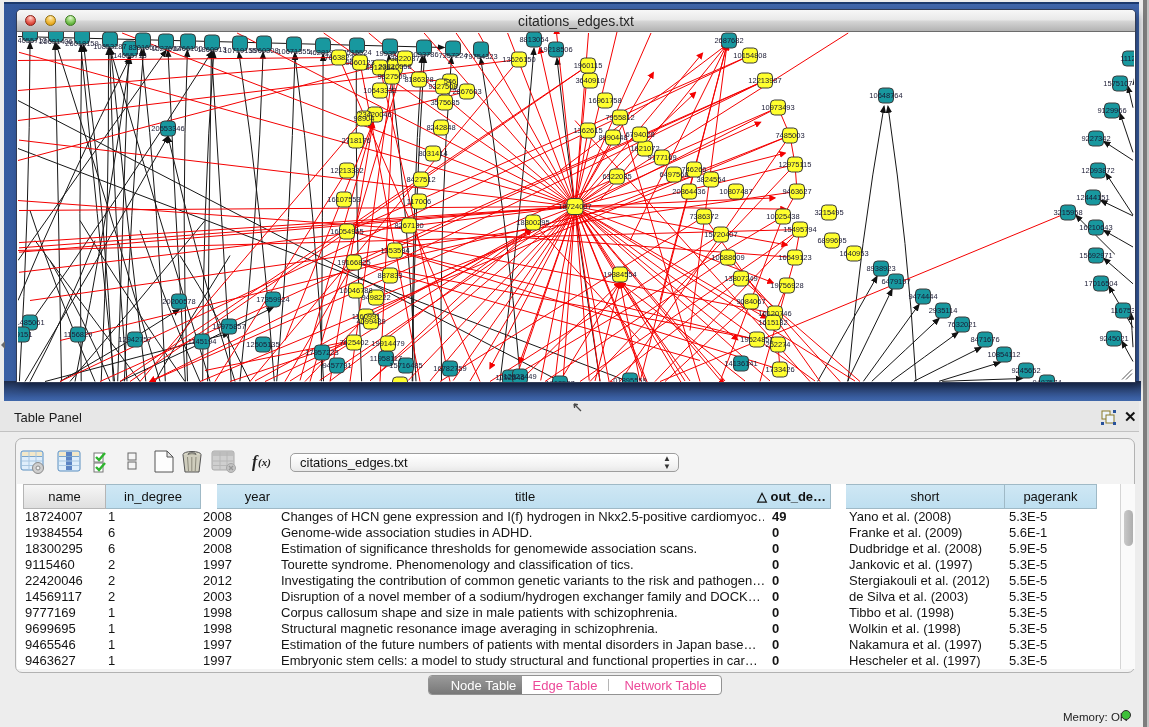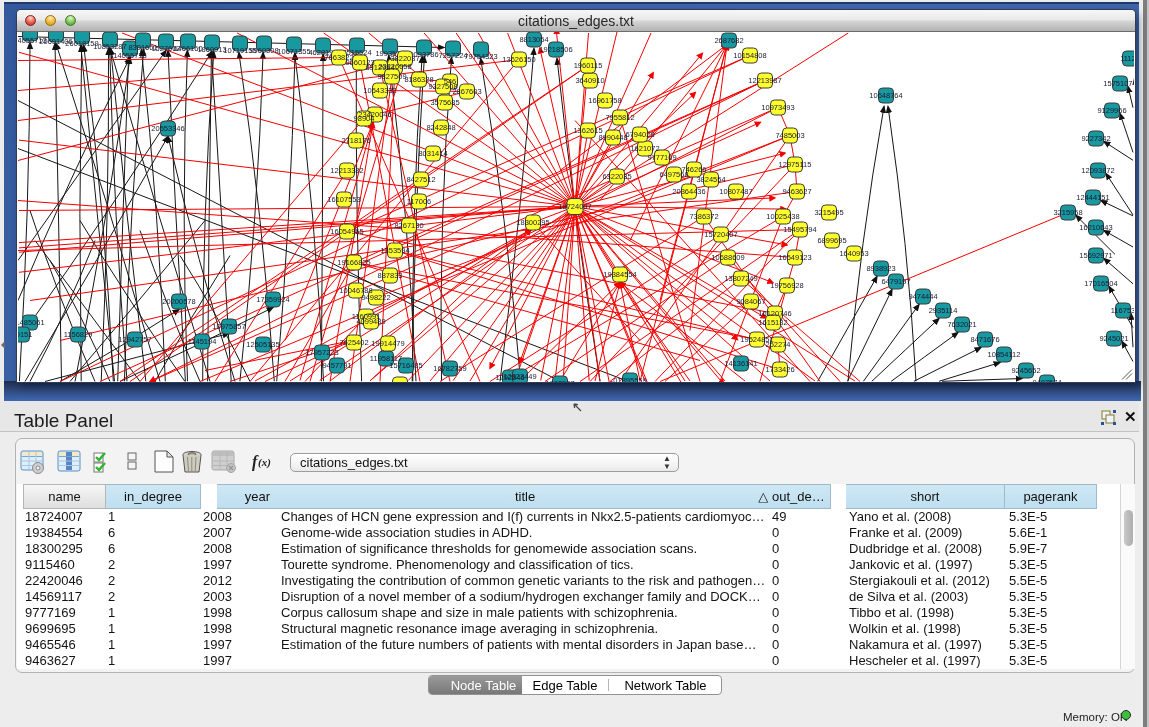--- a/index.html
+++ b/index.html
@@ -19,48 +19,48 @@
 #titlebar .t { position:absolute; left:0; right:0; top:2.5px; text-align:center; font-size:14px; color:#262626; }
 .tl { position:absolute; top:4.5px; width:11px; height:11px; border-radius:50%; }
 .tl.r { left:8px; background:radial-gradient(circle at 50% 22%,#ffd9d3 0%,#f4978d 28%,#e4564a 60%,#c02a20 100%); border:1px solid #8c1f16;}
 .tl.y { left:28px; background:radial-gradient(circle at 50% 22%,#fdeec4 0%,#f6cf6b 30%,#ecaf28 65%,#c98c0d 100%); border:1px solid #93700f;}
 .tl.g { left:47.5px; background:radial-gradient(circle at 50% 22%,#e2f7d4 0%,#aade8b 30%,#6dbc47 65%,#49962c 100%); border:1px solid #3d7a20;}
 #canvas { position:absolute; left:1px; top:21.5px; width:1116px; height:350px; background:#fff; overflow:hidden; }
 
 #panel { position:absolute; left:0; top:401px; width:1149px; height:326px; background:#ededed; }
 #panel-right { position:absolute; right:0; top:0; width:10px; height:326px; background:linear-gradient(90deg,#ededed 0,#ededed 4px,#7d7d7d 4px,#7d7d7d 8px,#c4c4c4 8px,#c4c4c4 10px); z-index:5; }
 #phead { position:absolute; left:0; top:0px; width:1139px; height:31px; background:#e7e7e7; border-bottom:1px solid #c2c2c2; }
-#phead .txt { position:absolute; left:14px; top:9px; font-size:19px; color:#1c1c1c; }
+#phead .txt { position:absolute; left:14px; top:9px; font-size:13px; color:#1c1c1c; }
 #phead .float { position:absolute; left:1101px; top:9px; width:16px; height:16px; }
 #phead .close { position:absolute; left:1124px; top:7px; font-size:15px; font-weight:bold; color:#111; }
 #toolpanel { position:absolute; left:15px; top:37px; width:1120px; height:235px; background:#f3f3f3; border:1px solid #b2b2b2; border-radius:7px; }
 #toolbar { position:absolute; left:0px; top:0px; width:100%; height:28px; }
 #combo { position:absolute; left:274px; top:14px; width:389px; height:19px; border:1px solid #9d9d9d; border-radius:5px;
   background:linear-gradient(#ffffff,#f2f2f2 70%,#e8e8e8); font-size:13px; color:#111; padding:1px 0 0 9px; }
 #combo .arr { position:absolute; right:7px; top:1px; font-size:8px; color:#333; line-height:8px; }
 
 #tbl { position:absolute; left:1px; top:45px; width:1105px; height:185px; background:#fff; overflow:hidden; font-size:13px; }
 #thead { position:absolute; left:0; top:0; width:1105px; height:25px; }
 #thead .h { position:absolute; top:0; height:25px; background:linear-gradient(#cfe7f4,#bedff0); border:1px solid #9fb9c6; border-left:none;
   text-align:center; font-size:13px; color:#111; padding-top:4px; }
 #thead .hn { background:linear-gradient(#f6f6f6,#dfdfdf); border:1px solid #b5b5b5; }
 .tr { position:absolute; left:0; width:1105px; height:16px; }
 .tr > div { position:absolute; top:0; white-space:nowrap; overflow:hidden; color:#141414; }
 .c-name { left:8px; width:78px; }
 .c-deg  { left:91px; width:60px; }
 .c-year { left:186px; width:60px; }
 .c-title{ left:264px; width:483px; }
-.c-out  { left:755px; width:70px; }
+.c-out  { left:755px; width:70px;font-weight:bold; }
 .c-short{ left:832px; width:155px; }
 .c-pr   { left:992px; width:88px; }
 #vscroll { position:absolute; left:1104px; top:45px; width:15px; height:185px; background:#fafafa; border-left:1px solid #d5d5d5; }
 #vscroll .thumb { position:absolute; left:3px; top:26px; width:9px; height:36px; background:linear-gradient(90deg,#c9c9c9,#adadad); border-radius:6px; }
 
 #tabs { position:absolute; left:428px; top:274px; width:294px; height:20px; border:1px solid #929292; border-radius:4px; background:#fff; font-size:13px; }
-#tabs .seg { position:absolute; top:0; height:18px; text-align:center; padding-top:1.5px; color:#000000; }
+#tabs .seg { position:absolute; top:0; height:18px; text-align:center; padding-top:1.5px; color:#ec4899; }
 #tabs .sel { background:linear-gradient(#9a9a9a,#787878); color:#fff; border-radius:3px 0 0 3px;padding-left:16px; }
 #tabs .sep { position:absolute; top:3px; width:1px; height:12px; background:#b5b5b5; }
 #status { position:absolute; left:0; top:0px; width:1140px; height:326px; pointer-events:none; }
 #status .mem { position:absolute; left:1063px; top:310px; font-size:11.5px; color:#222; }
 #status .dot { position:absolute; left:1121px; top:309px; width:10px; height:10px; border-radius:50%; background:#3dc03a; border:1.5px solid #2c2c2c; }
 </style></head>
 <body>
 <div id="stage">
   <div id="desktop">
     <div class="blue"></div>
@@ -684,51 +684,51 @@
           <text x="242" y="16" font-family="Liberation Serif,serif" font-style="italic" font-weight="bold" font-size="11" fill="#222">(x)</text>
         </svg>
         <div id="combo">citations_edges.txt<span class="arr">▲<br>▼</span></div>
       </div>
       <div id="tbl">
         <div id="thead">
           <div class="h hn" style="left:6px;width:83px;">name</div>
           <div class="h" style="left:89px;width:95px;">in_degree</div>
           <div class="h" style="left:200px;width:82px;">year</div>
           <div class="h" style="left:266px;width:485px;">title</div>
-          <div class="h" style="left:736px;width:78px;">△ out_de…</div>
+          <div class="h" style="left:736px;width:78px;font-weight:bold;">△ out_de…</div>
           <div class="h" style="left:829px;width:159px;">short</div>
           <div class="h" style="left:988px;width:92px;">pagerank</div>
         </div>
         <div style="position:absolute;left:0;top:25px;">
           <div class="tr" style="top:0px">
               <div class="c-name">18724007</div>
               <div class="c-deg">1</div>
               <div class="c-year">2008</div>
-              <div class="c-title">Changes of HCN gene expression and I(f) currents in Nkx2.5‑patients cardiomyoc…</div>
+              <div class="c-title">Changes of HCN gene expression and I(f) hydrogen in Nkx2.5‑positive cardiomyoc…</div>
               <div class="c-out">49</div>
               <div class="c-short">Yano et al. (2008)</div>
               <div class="c-pr">5.3E-5</div>
             </div>
             <div class="tr" style="top:16px">
               <div class="c-name">19384554</div>
               <div class="c-deg">6</div>
-              <div class="c-year">2007</div>
+              <div class="c-year">2009</div>
               <div class="c-title">Genome‑wide association studies in ADHD.</div>
               <div class="c-out">0</div>
               <div class="c-short">Franke et al. (2009)</div>
               <div class="c-pr">5.6E-1</div>
             </div>
             <div class="tr" style="top:32px">
               <div class="c-name">18300295</div>
               <div class="c-deg">6</div>
               <div class="c-year">2008</div>
               <div class="c-title">Estimation of significance thresholds for genomewide association scans.</div>
               <div class="c-out">0</div>
               <div class="c-short">Dudbridge et al. (2008)</div>
-              <div class="c-pr">5.9E-7</div>
+              <div class="c-pr">5.9E-5</div>
             </div>
             <div class="tr" style="top:48px">
               <div class="c-name">9115460</div>
               <div class="c-deg">2</div>
               <div class="c-year">1997</div>
               <div class="c-title">Tourette syndrome. Phenomenology and classification of tics.</div>
               <div class="c-out">0</div>
               <div class="c-short">Jankovic et al. (1997)</div>
               <div class="c-pr">5.3E-5</div>
             </div>
@@ -774,20 +774,21 @@
               <div class="c-year">1997</div>
               <div class="c-title">Estimation of the future numbers of patients with mental disorders in Japan base…</div>
               <div class="c-out">0</div>
               <div class="c-short">Nakamura et al. (1997)</div>
               <div class="c-pr">5.3E-5</div>
             </div>
             <div class="tr" style="top:144px">
               <div class="c-name">9463627</div>
               <div class="c-deg">1</div>
               <div class="c-year">1997</div>
+              <div class="c-title">Embryonic stem cells: a model to study structural and functional properties in car…</div>
               <div class="c-out">0</div>
               <div class="c-short">Hescheler et al. (1997)</div>
               <div class="c-pr">5.3E-5</div>
             </div>
         </div>
       </div>
       <div id="vscroll">
           <div class="thumb"></div>
         </div>
     </div>

